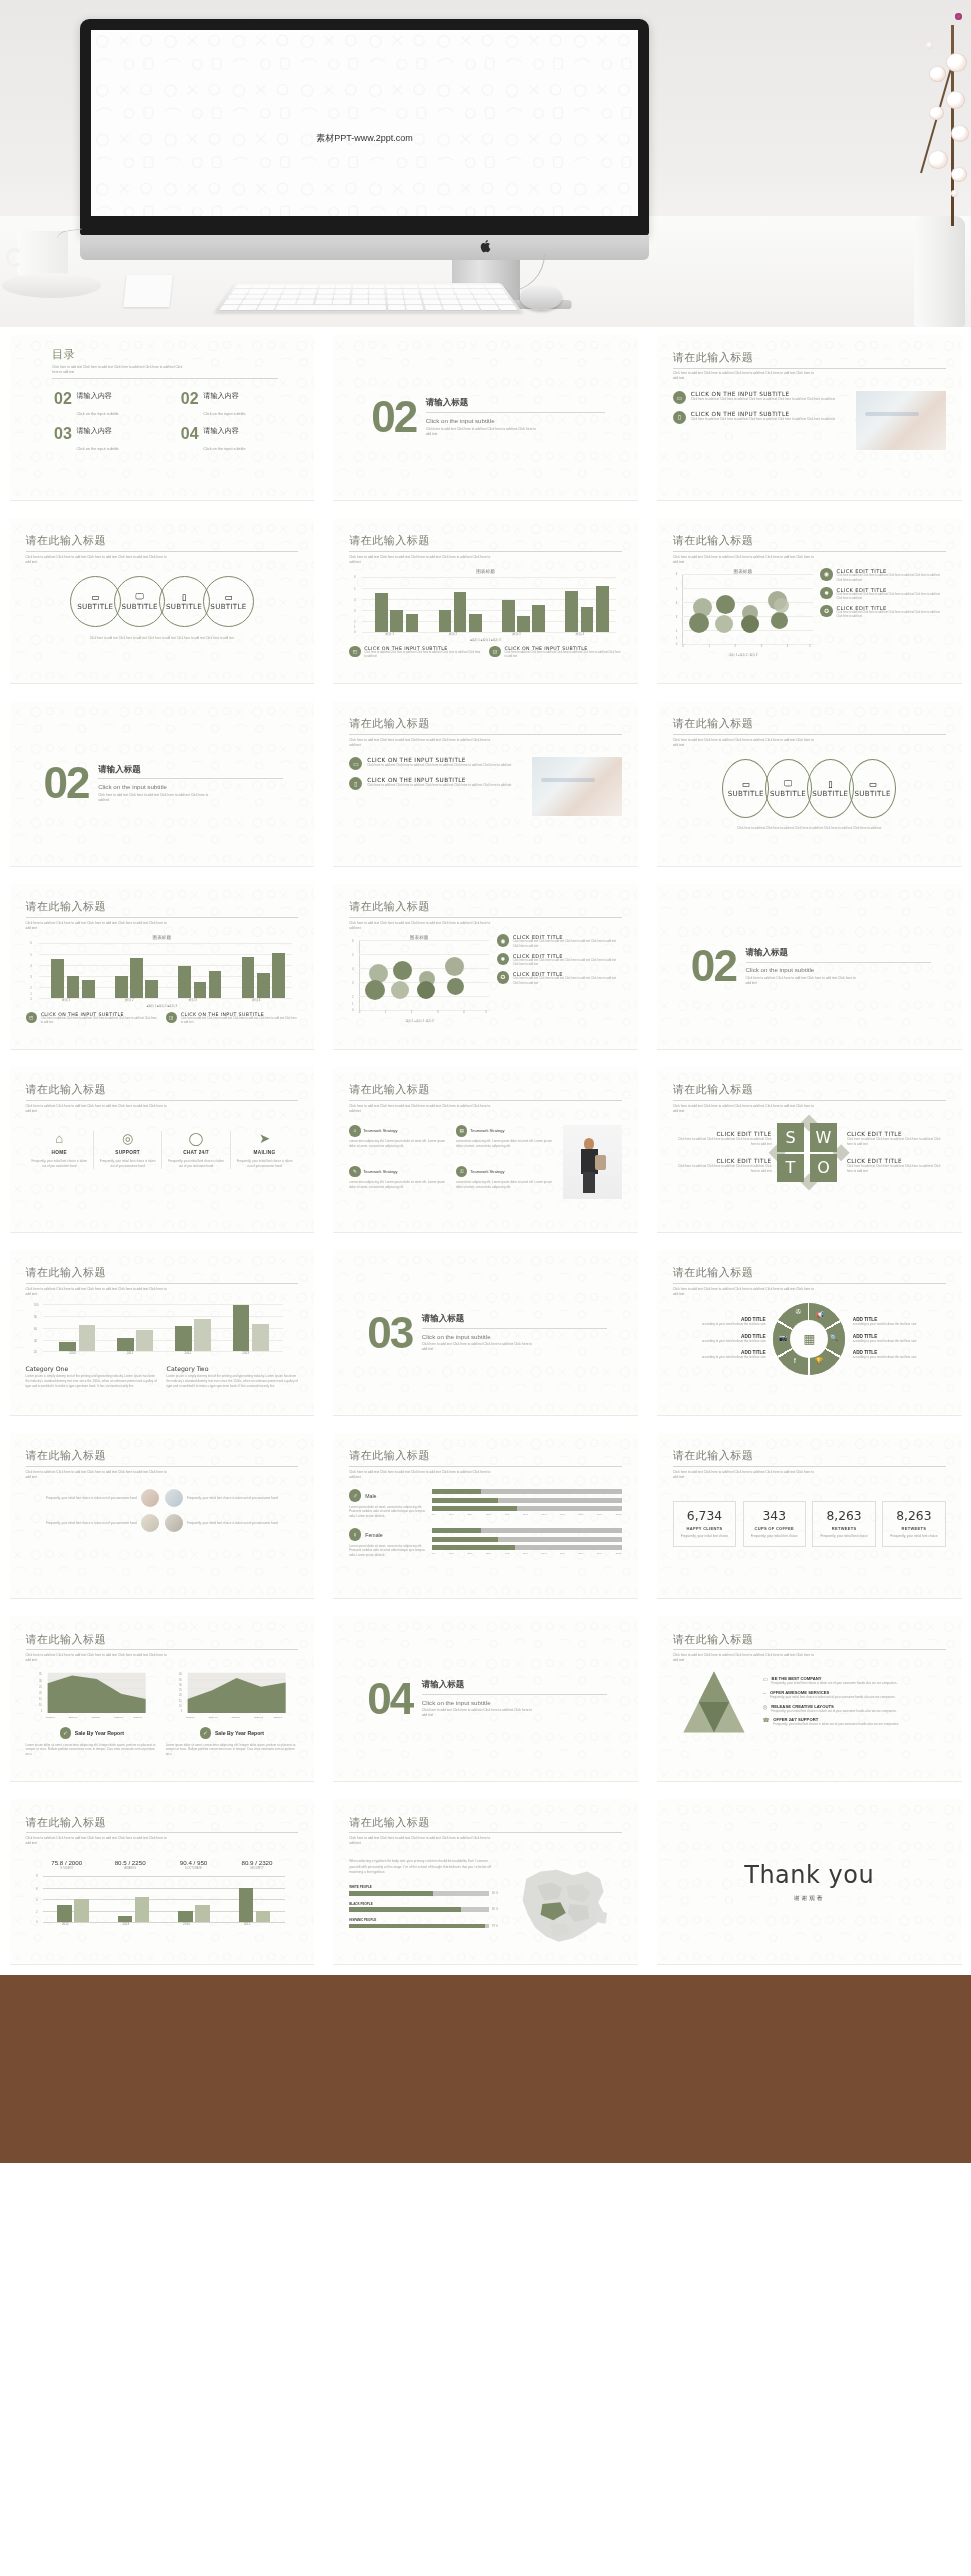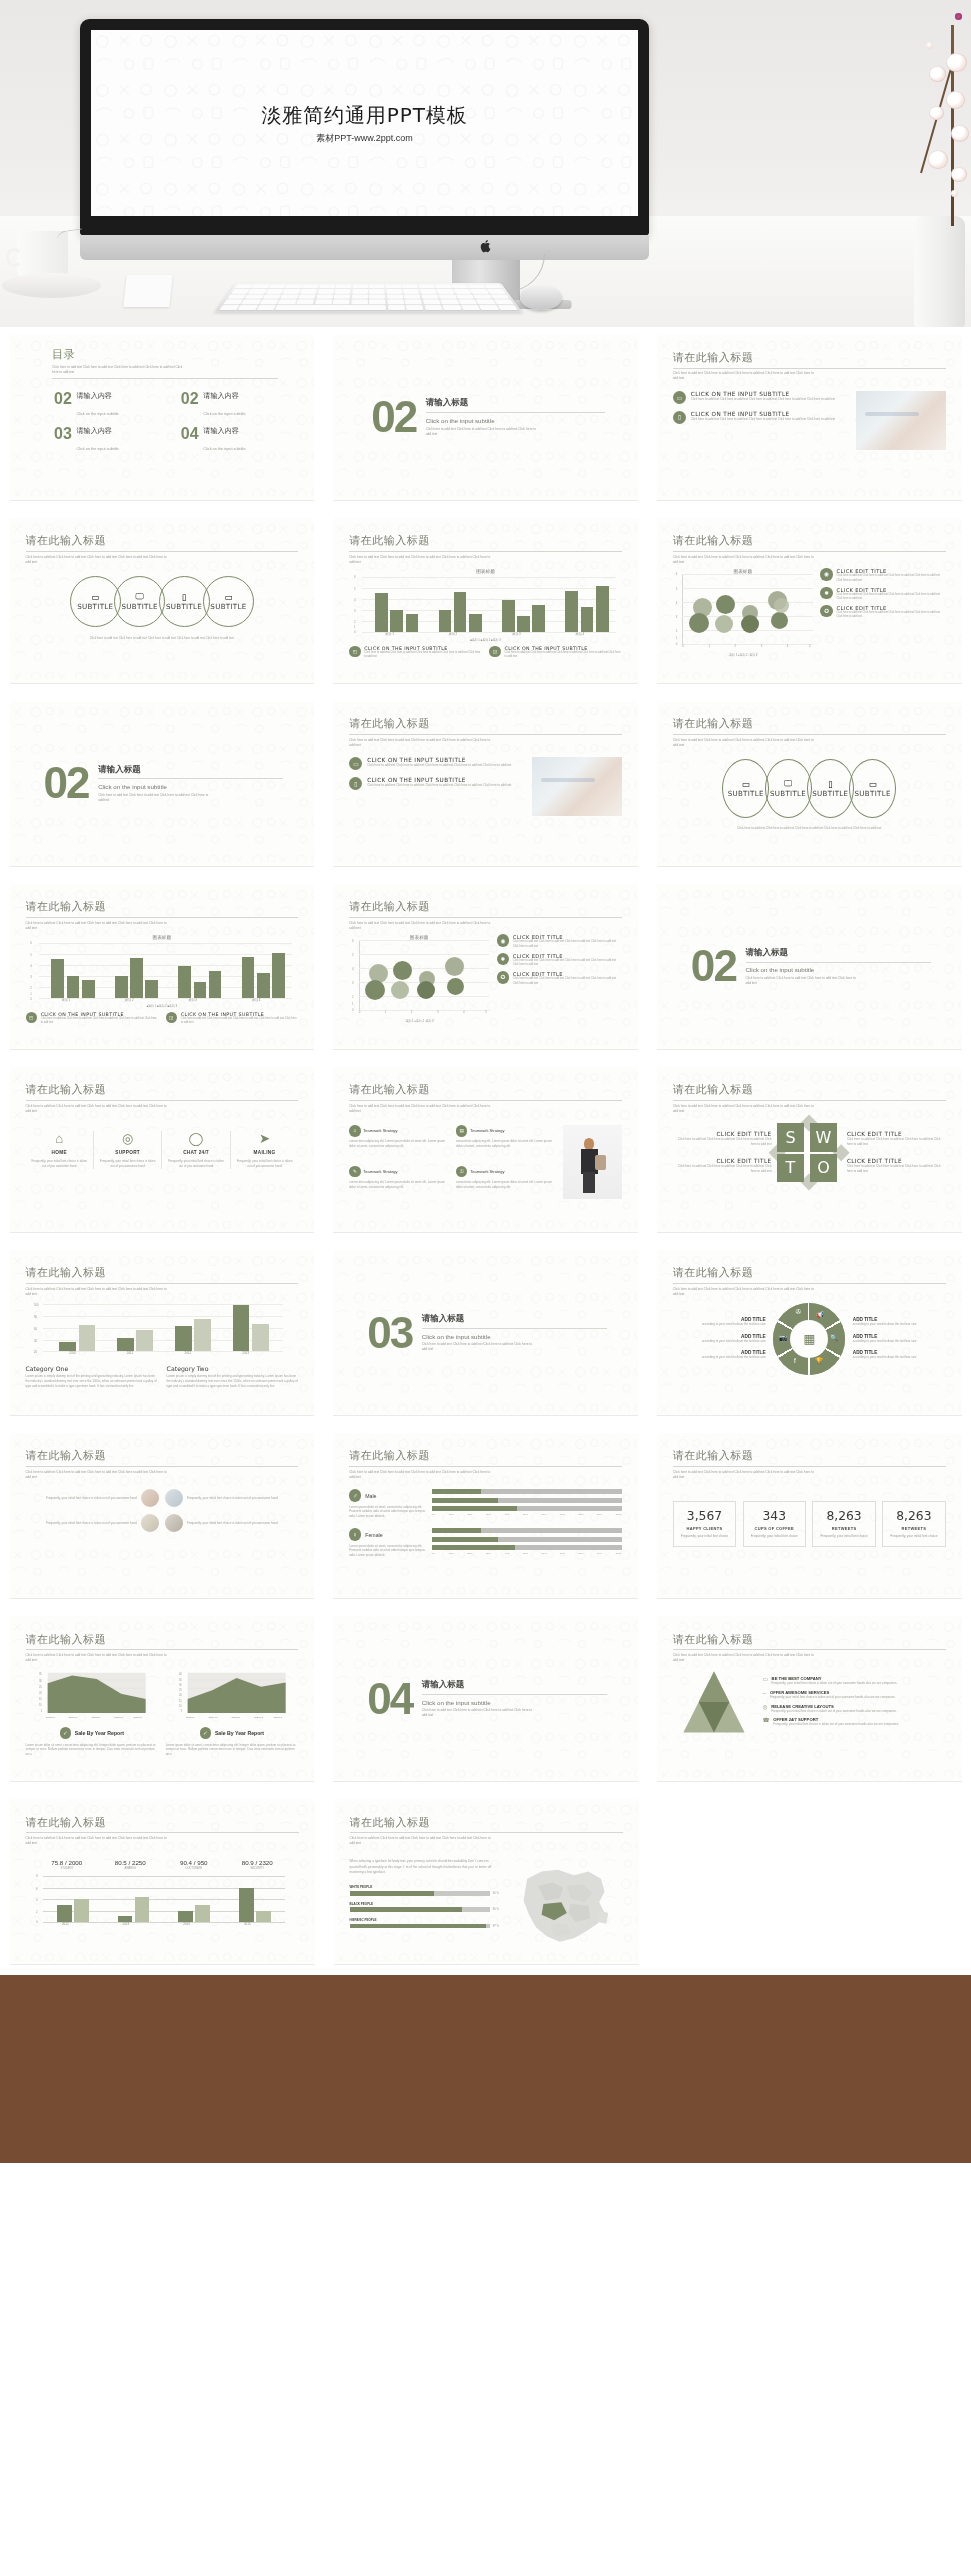--- a/index.html
+++ b/index.html
@@ -162,21 +162,20 @@
               <path d="M30 6l10 10M40 6L30 16"></path>
               <circle cx="58" cy="11" r="5.5"></circle>
               <path d="M6 34c5-5 12-5 16 0"></path>
               <circle cx="40" cy="36" r="5"></circle>
               <rect x="56" y="30" width="9" height="11" rx="2"></rect>
             </g>
           </pattern>
         </defs>
         <rect width="576" height="204" fill="url(#sp)"></rect>
       </svg>
-      <div class="imac-title">淡雅简约通用PPT模板</div>
       <div class="imac-sub">素材PPT-www.2ppt.com</div>
     </div>
   </div>
   <div class="imac-chin"></div>
   <div class="apple-logo">
     <svg width="12.3" height="14.2" viewBox="0 0 24 28">
         <path fill="#2b2b2b" d="M17.2 14.6c0-3 2.4-4.4 2.5-4.5-1.4-2-3.5-2.3-4.2-2.3-1.8-.2-3.5 1-4.4 1-.9 0-2.3-1-3.8-1C5.4 7.8 3.6 9 2.6 10.9.5 14.6 2 20 4 23c1 1.5 2.2 3.1 3.8 3 1.5-.1 2.1-1 3.9-1s2.3 1 3.9.9c1.6 0 2.6-1.5 3.6-3 1.1-1.7 1.6-3.4 1.6-3.5-.1 0-3.1-1.2-3.1-4.8zM14.4 5.8c.8-1 1.4-2.4 1.2-3.8-1.2.1-2.7.8-3.5 1.8-.8.9-1.5 2.3-1.3 3.7 1.3.1 2.7-.7 3.6-1.7z"></path>
       </svg>
   </div>
   <div class="imac-stand"></div>
@@ -1195,21 +1194,21 @@
       <div class="slide">
         <svg class="pattern" viewBox="0 0 330 175" preserveAspectRatio="none">
             <rect width="330" height="175" fill="url(#p1)"></rect>
           </svg>
         <div class="s-pad">
           <div class="s-title">请在此输入标题</div>
           <div class="s-rule"></div>
           <div class="s-desc">Click here to add text Click here to add text Click here to add text Click here to add text Click here to add text</div>
           <div style="display:flex;gap:6.6px;margin-top:21px">
             <div class="statbox" style="flex:1">
-              <div class="statnum">3,567</div>
+              <div class="statnum">6,734</div>
               <div class="statlab">HAPPY CLIENTS</div>
               <div class="statsub">Frequently, your initial font choice</div>
             </div>
             <div class="statbox" style="flex:1">
               <div class="statnum">343</div>
               <div class="statlab">CUPS OF COFFEE</div>
               <div class="statsub">Frequently, your initial font choice</div>
             </div>
             <div class="statbox" style="flex:1">
               <div class="statnum">8,263</div>
@@ -1495,18 +1494,29 @@
                 <path d="M66 50 L86 52 L88 66 L72 70 L64 60 Z" fill="#d2d2ce"></path>
                 <path d="M44 72 L62 72 L66 84 L48 86 Z" fill="#d9d9d5"></path>
                 <path d="M96 56 L108 60 L106 72 L96 70 Z" fill="#dededa"></path>
               </svg>
             </div>
           </div>
         </div>
       </div>
     </div>
 
+    <div class="cell">
+      <div class="slide">
+        <svg class="pattern" viewBox="0 0 330 175" preserveAspectRatio="none">
+            <rect width="330" height="175" fill="url(#p1)"></rect>
+          </svg>
+        <div class="s-pad" style="display:flex;flex-direction:column;align-items:center;justify-content:center">
+          <div class="thanks">Thank you</div>
+          <div class="thanks-sub">谢谢观看</div>
+        </div>
+      </div>
+    </div>
   </div>
 
 </div>
 
 <div class="footer"></div>
 
 
 </body></html>

